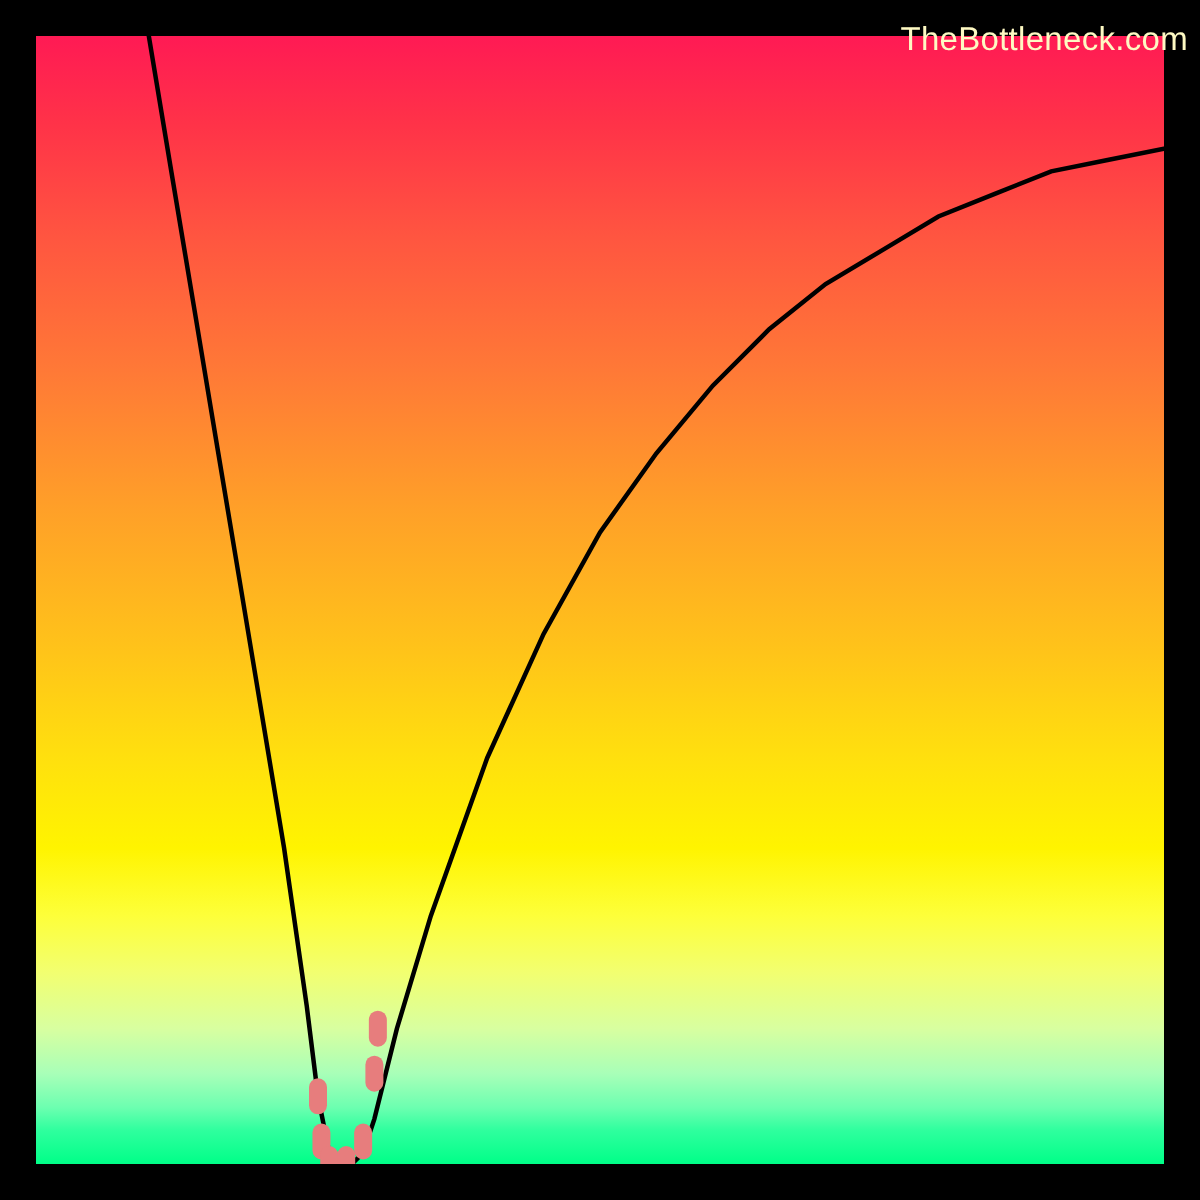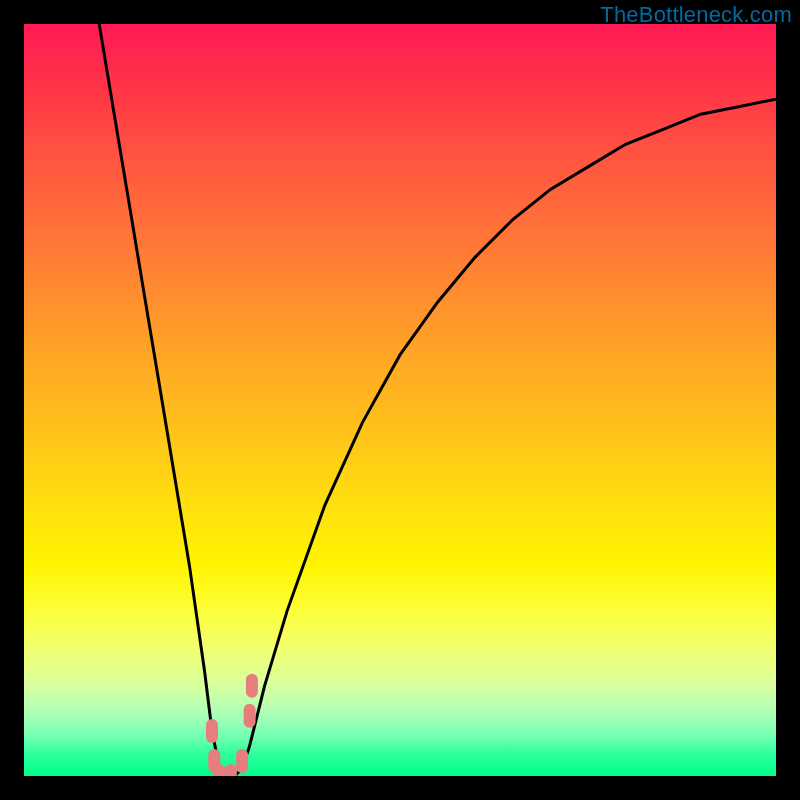--- a/index.html
+++ b/index.html
@@ -40,23 +40,23 @@
       #f2ff70 83%,
       #d8ffa0 88%,
       #a8ffb8 92%,
       #6cffb0 95%,
       #2fff9e 97%,
       #00ff88 100%
     );
   }
   .watermark {
     position: absolute;
-    top: 2px;
+    top: 13px;
     right: 8px;
-    color: #0369a1;
+    color: #fef9c3;
     font-size: 22px;
     font-weight: 400;
     letter-spacing: 0.2px;
     z-index: 20;
     user-select: none;
   }
   svg.curve {
     position: absolute;
     left: 0;
     top: 0;

